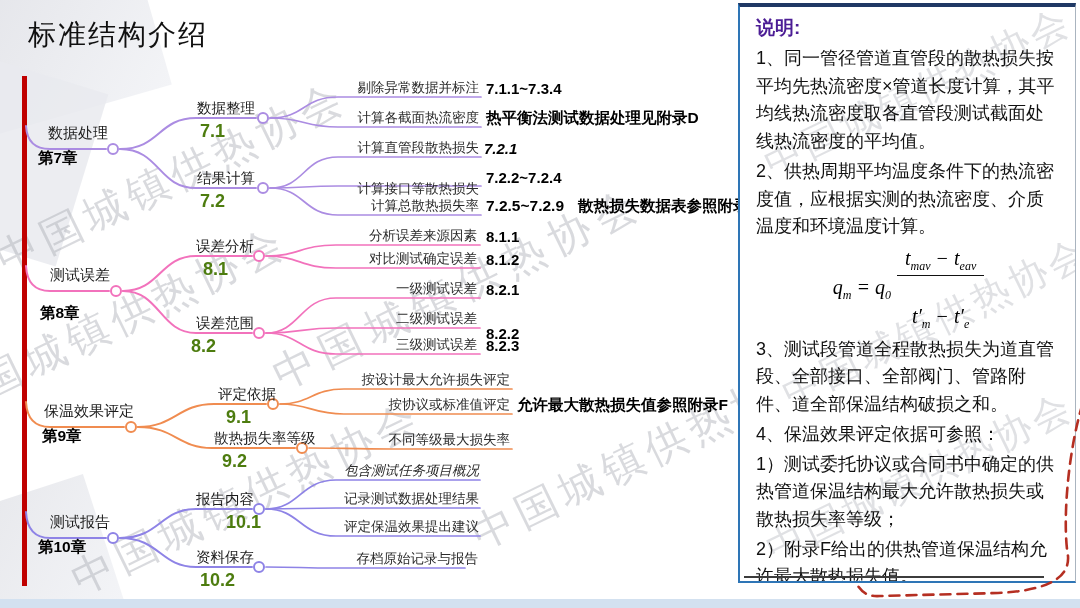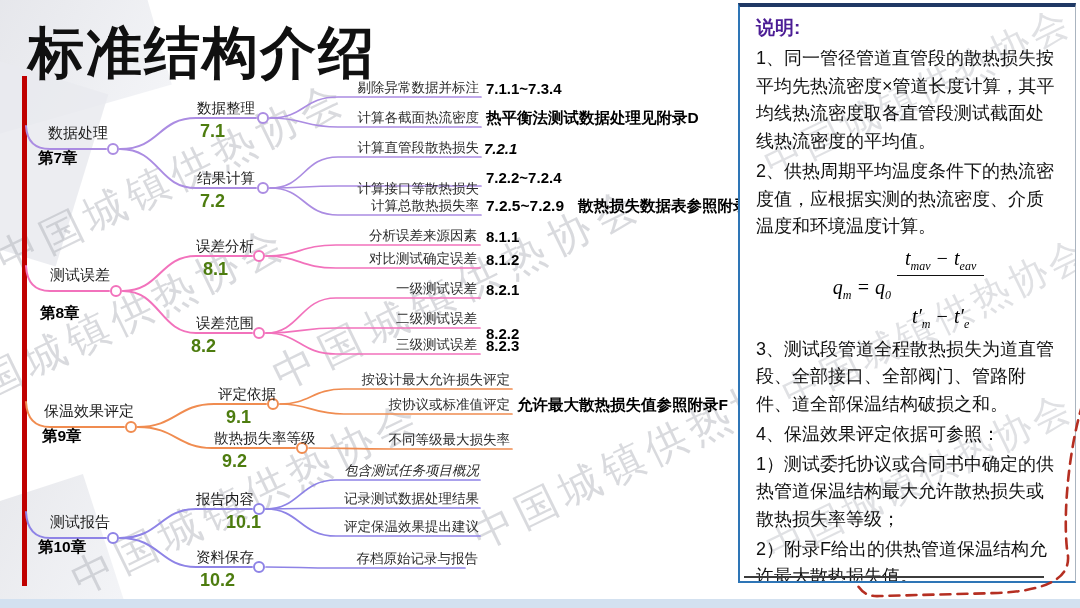--- a/index.html
+++ b/index.html
@@ -2,21 +2,21 @@
 <html><head>
 <meta charset="utf-8">
 <style>
   html,body{margin:0;padding:0;background:#e9ebef;font-family:"Liberation Sans",sans-serif;}
   #slide{position:relative;width:1080px;height:608px;background:#ffffff;overflow:hidden;}
   .shape{position:absolute;z-index:0;}
   .watermark{position:absolute;z-index:1;color:#a2a5ad;opacity:.40;font-size:42px;letter-spacing:6px;
              white-space:nowrap;transform:rotate(-26deg);pointer-events:none;}
   .wm-panel{position:absolute;z-index:1;color:#a8abb3;opacity:.35;font-size:38px;letter-spacing:4px;
             white-space:nowrap;transform:rotate(-26deg);pointer-events:none;}
-  #title{position:absolute;left:28px;top:16px;z-index:2;font-size:56px;font-weight:700;color:#101010;letter-spacing:2px;}
+  #title{position:absolute;left:28px;top:16px;z-index:2;font-size:28px;font-weight:400;color:#101010;letter-spacing:2px;}
   #redbar{position:absolute;left:22px;top:76px;width:5px;height:510px;background:#c00000;z-index:2;}
   #map-lines,#dashed-svg{position:absolute;left:0;top:0;z-index:2;}
   #dashed-svg{z-index:5;}
   .node{position:absolute;z-index:2;white-space:nowrap;text-align:right;}
   .root-label{font-size:15px;color:#1c1c1c;}
   .chap{font-size:15.5px;font-weight:bold;color:#000;}
   .sub-label{font-size:14.5px;color:#1c1c1c;}
   .subnum{font-size:18px;font-weight:bold;color:#4d7c0f;}
   .lf{position:absolute;z-index:2;font-size:13.5px;color:#2b2b2b;text-align:right;white-space:nowrap;}
   .val{position:absolute;z-index:2;font-size:15px;font-weight:bold;color:#000;white-space:nowrap;}

